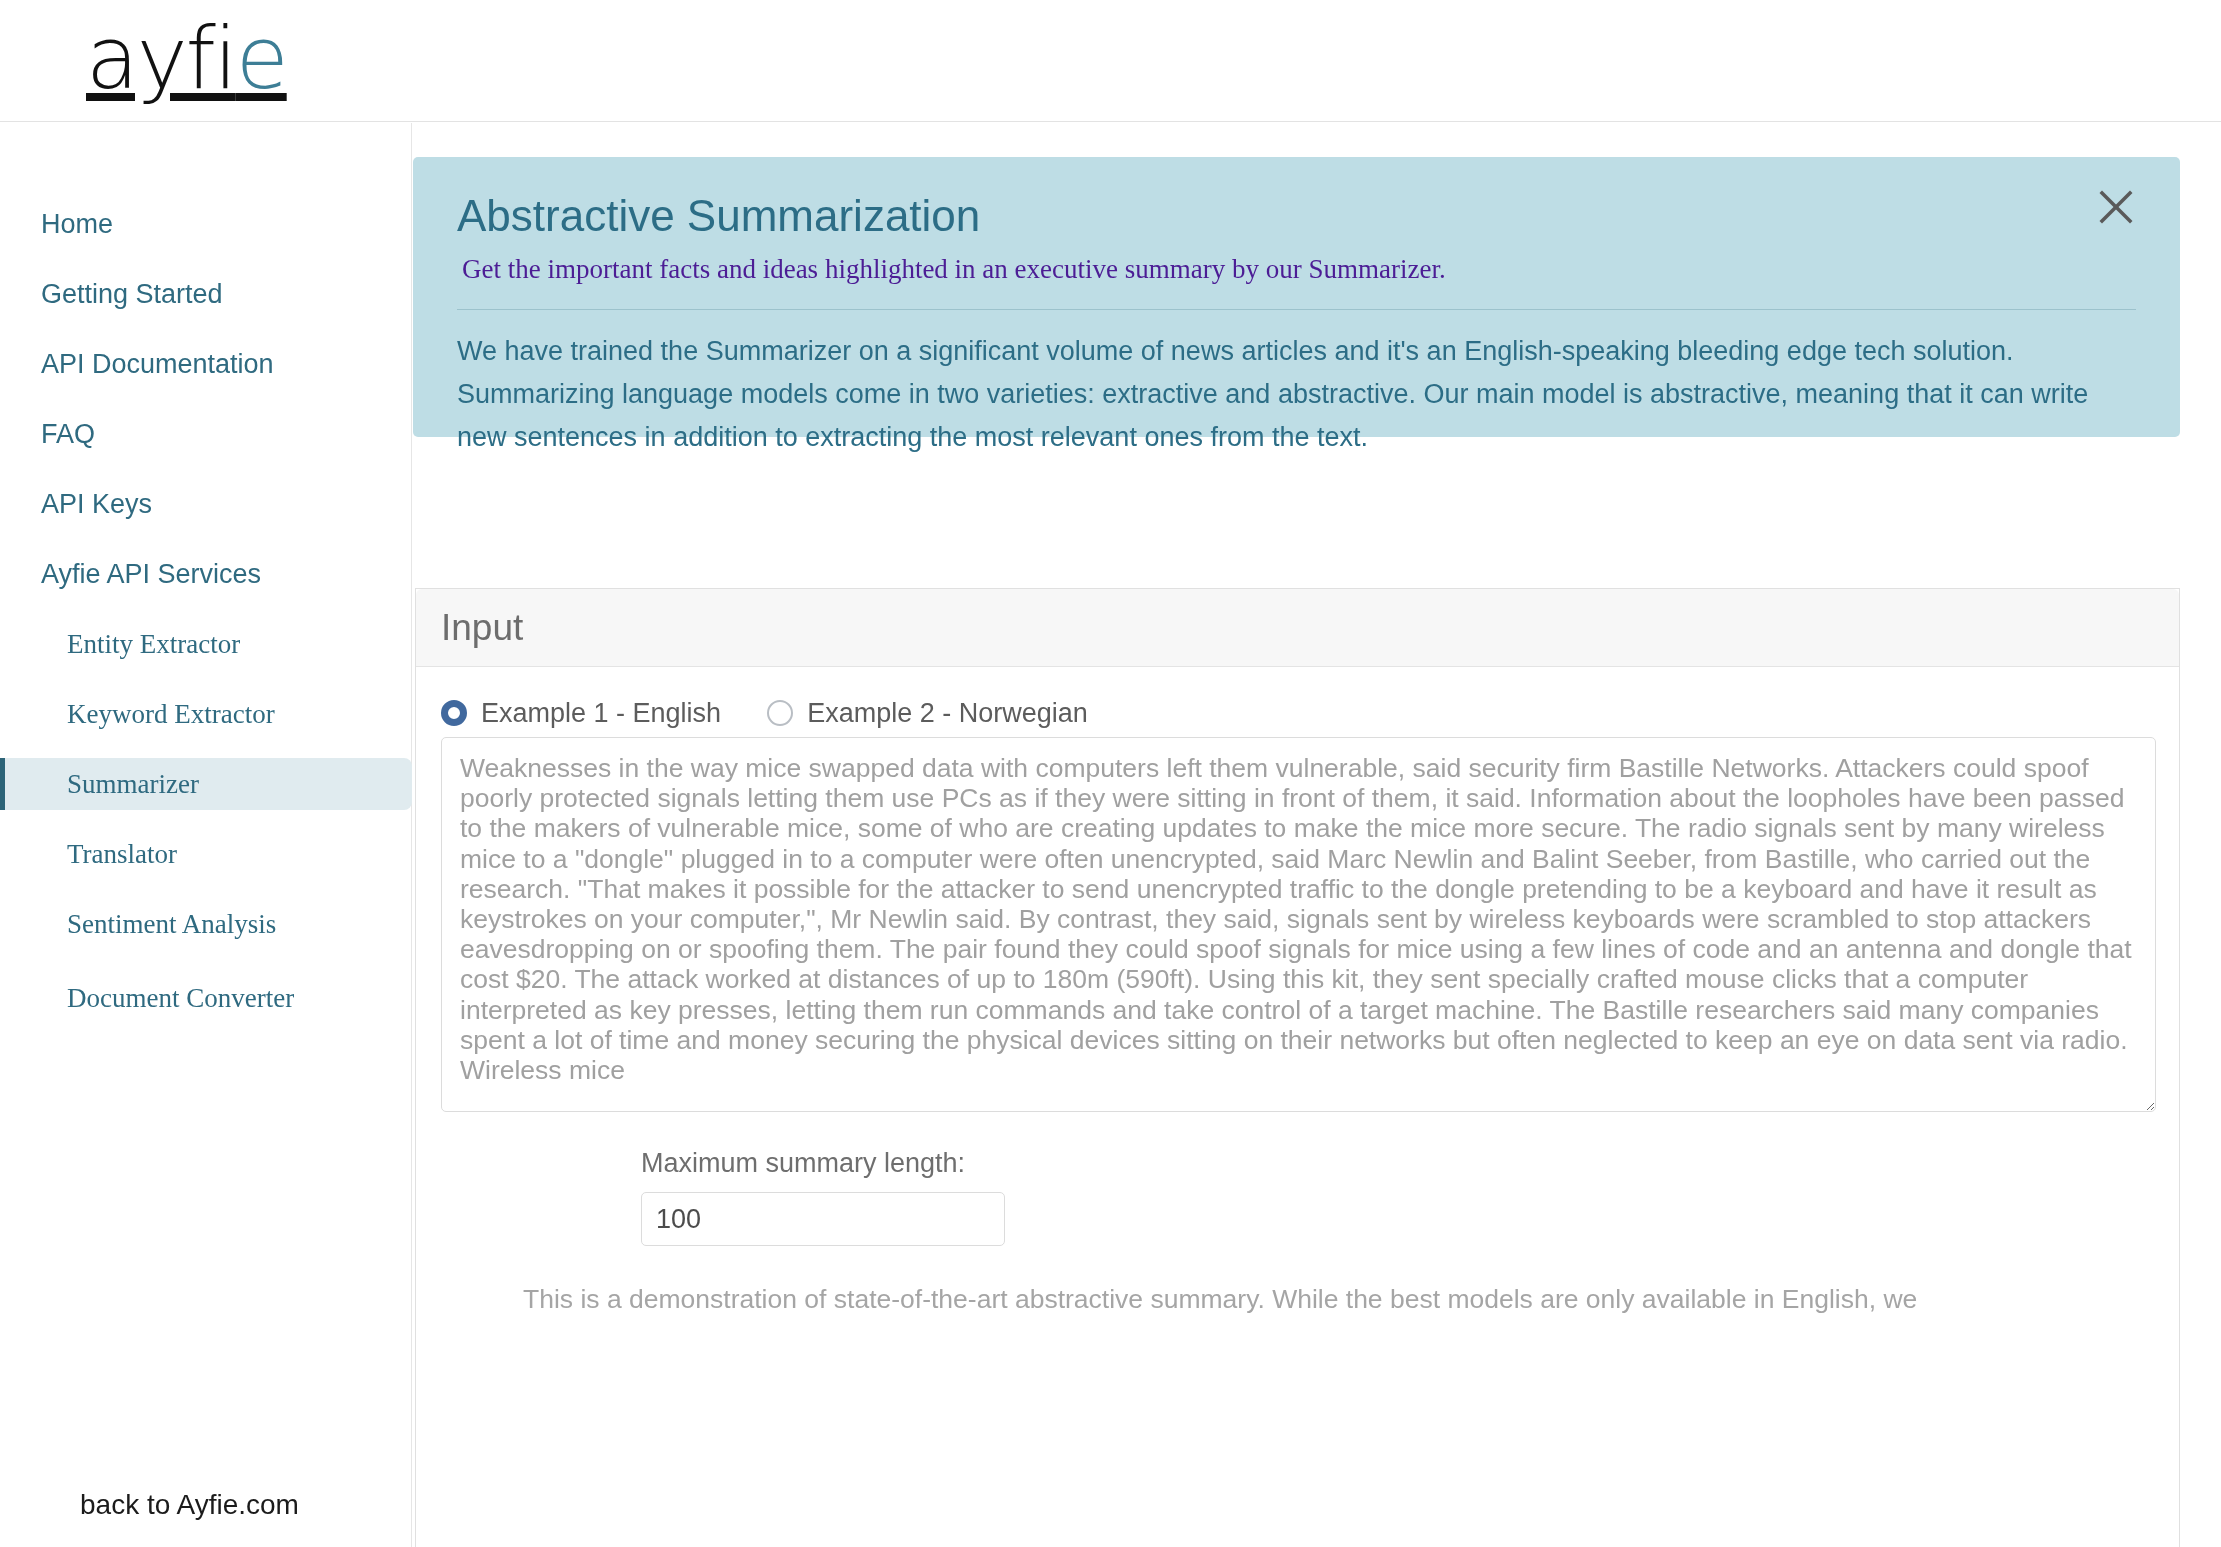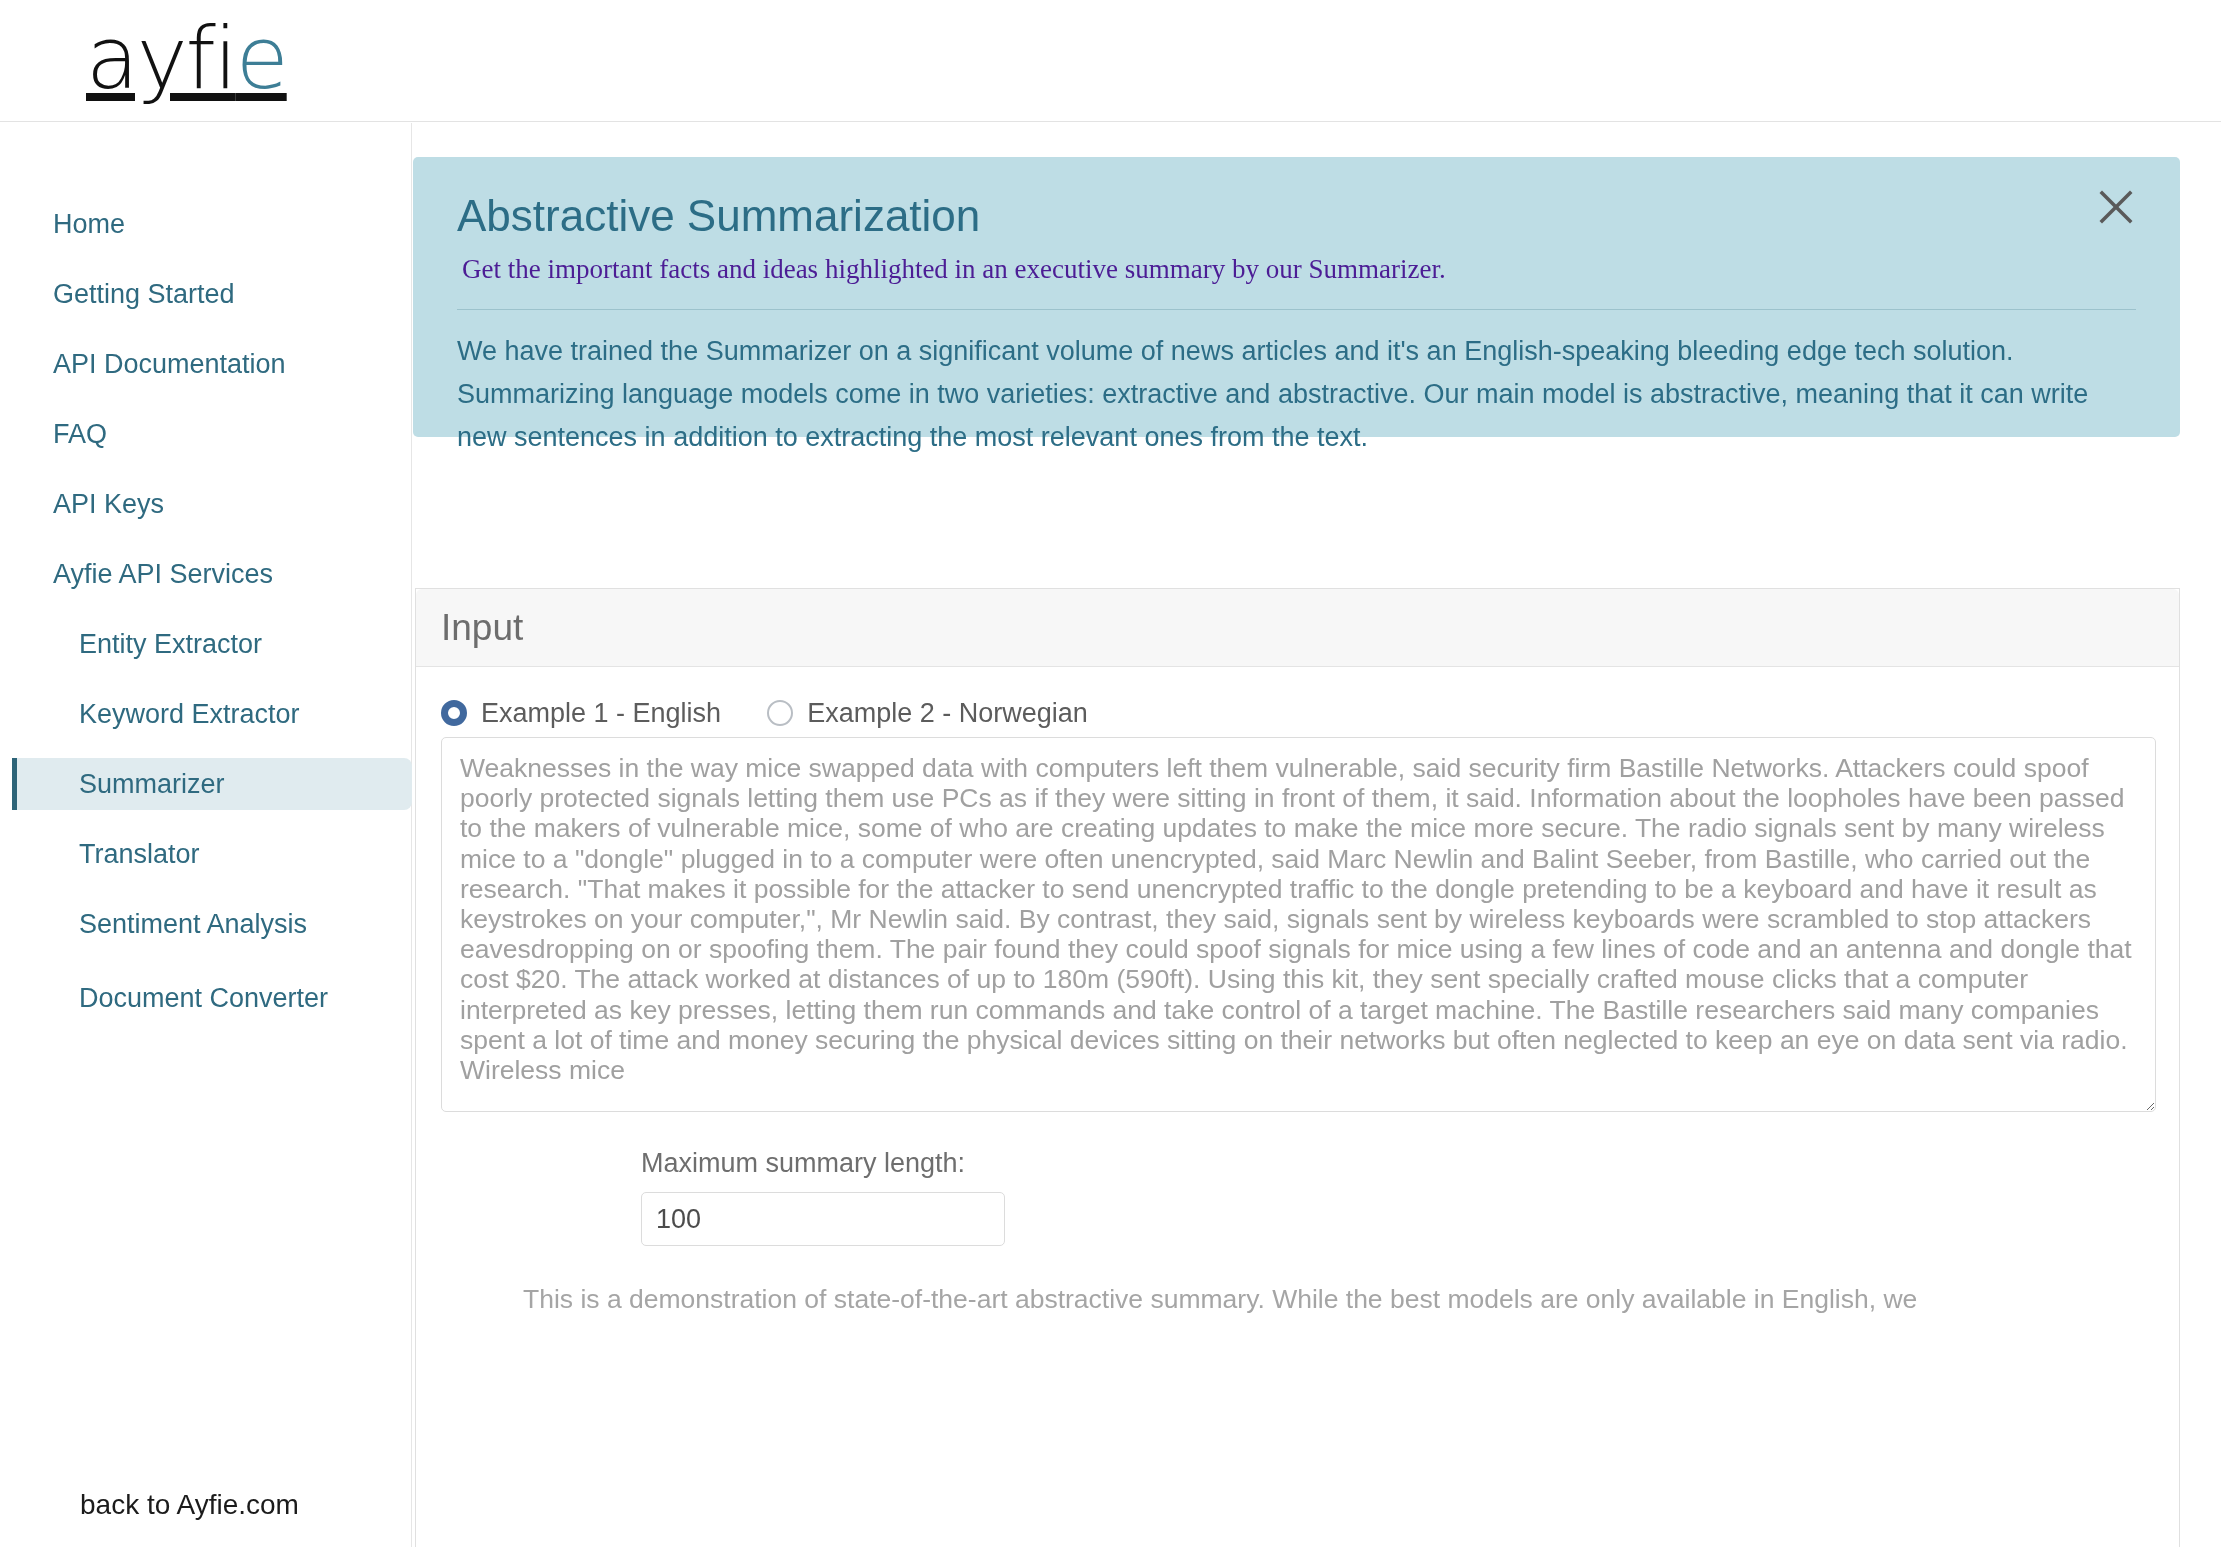--- a/index.html
+++ b/index.html
@@ -42,23 +42,22 @@
     display: block;
     color: #2f6a80;
     font-size: 27px;
     line-height: 34px;
     padding: 9px 0 9px 36px;
     margin-bottom: 18px;
     text-decoration: none;
     cursor: pointer;
     border-left: 5px solid transparent;
     border-radius: 0 8px 8px 0;
-    margin-left: 12px;
-  }
-  .nav-item.sub { padding-left: 62px; }
+  }
+  .nav-item.sub { padding-left: 62px; font-family: Liberation Serif, serif; }
   .nav-item.active {
     background: #e0ebef;
     border-left: 5px solid #2d6478;
     color: #2f6a80;
   }
   .nav-item.two-line { line-height: 42px; }
   .backlink {
     position: absolute; left: 80px; bottom: 26px;
     font-size: 28px;
     color: #1b1b1b;

